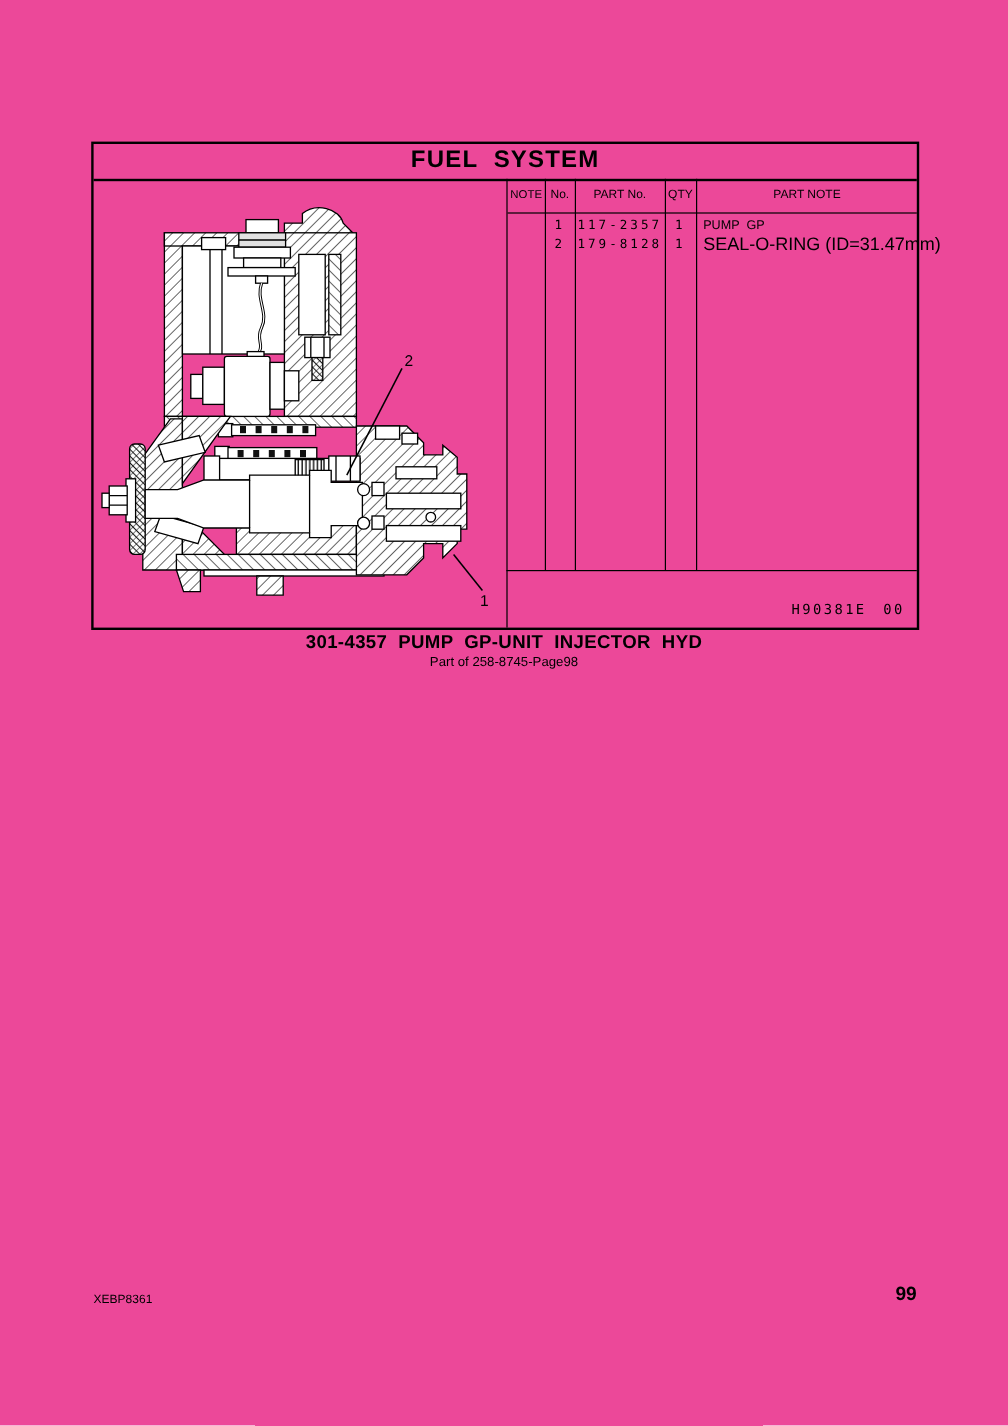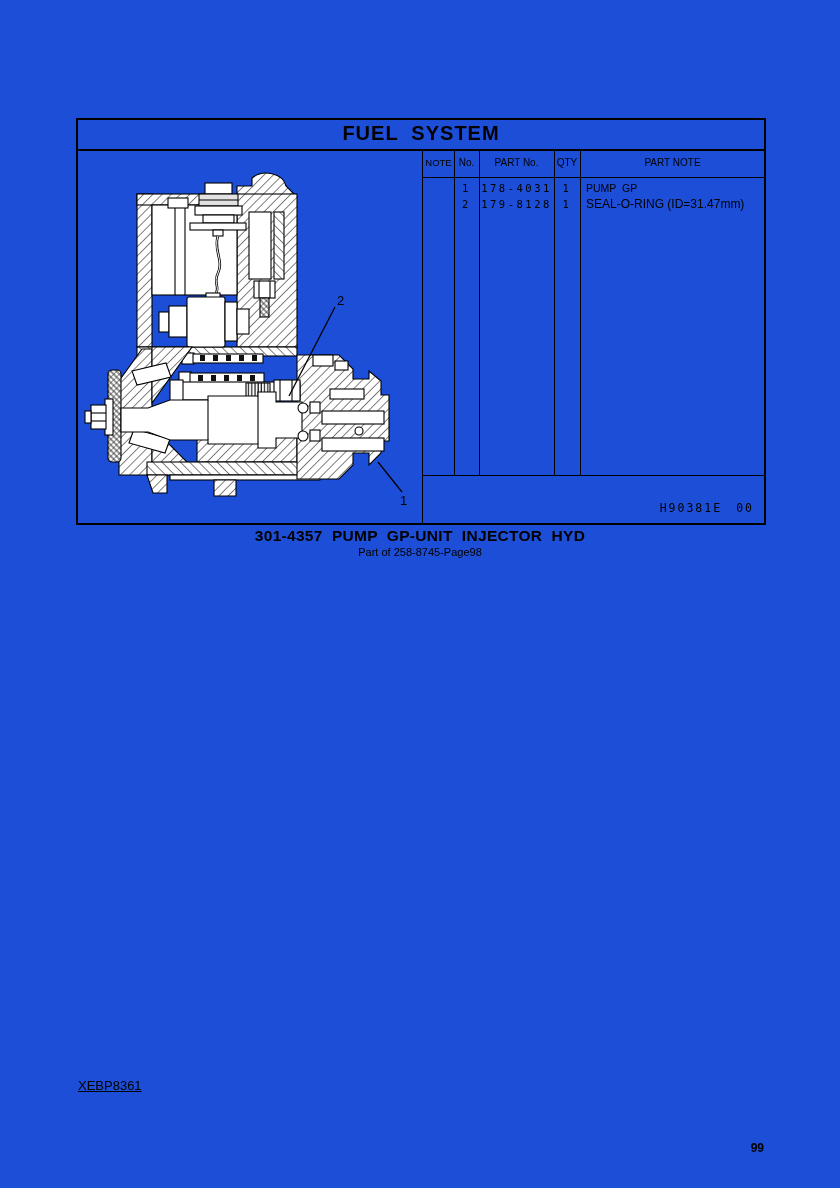--- a/index.html
+++ b/index.html
@@ -1,16 +1,16 @@
 <!DOCTYPE html>
 <html><head>
 <meta charset="utf-8">
 <style>
   html,body{margin:0;padding:0;background:#fff;}
-  .page{position:relative;width:840px;height:1188px;background:#1d4ed8;overflow:hidden;
+  .page{position:relative;width:840px;height:1188px;background:#ec4899;overflow:hidden;
         font-family:"Liberation Sans",sans-serif;color:#000;}
   .frame{position:absolute;left:76px;top:118px;width:690px;height:407px;
          border:2px solid #000;box-sizing:border-box;}
   .titlebar{height:29px;border-bottom:2px solid #000;text-align:center;
             font-weight:bold;font-size:20px;line-height:27px;letter-spacing:1px;white-space:pre;}
   .content{position:absolute;left:0;top:29px;right:0;bottom:0;}
   .figure{position:absolute;left:0;top:0;}
   
   .ptable{position:absolute;left:344px;top:0;width:342px;height:326px;
           border-left:1.6px solid #000;box-sizing:border-box;}
@@ -23,22 +23,22 @@
   .ctr{text-align:center;}
   .revstrip{position:absolute;left:344px;top:326px;width:342px;height:48px;
             border-left:1.6px solid #000;border-top:1.6px solid #000;box-sizing:border-box;}
   .revtext{position:absolute;right:10px;bottom:8px;font-size:11.5px;
            font-family:"DejaVu Sans Mono","Liberation Mono",monospace;letter-spacing:2px;}
   .revsuffix{margin-left:14px;letter-spacing:2px;}
   
   .caption{position:absolute;left:0;top:527px;width:840px;text-align:center;}
   .cap-title{font-weight:bold;font-size:15.5px;letter-spacing:.3px;white-space:pre;}
   .cap-sub{font-size:11px;margin-top:1px;}
-  .footer-left{position:absolute;left:78px;top:1078px;font-size:13px;text-decoration:underline;}
-  .footer-right{position:absolute;right:76px;top:1141px;font-size:12px;font-weight:bold;}
+  .footer-left{position:absolute;left:78px;top:1078px;font-size:10px;}
+  .footer-right{position:absolute;right:76px;top:1070px;font-size:16px;font-weight:bold;}
   svg text{font-family:"Liberation Sans",sans-serif;}
 </style>
 </head>
 <body>
 
 <div class="page">
 
   <div class="frame">
 
     <div class="titlebar">FUEL  SYSTEM</div>
@@ -181,28 +181,28 @@
         <div class="vline" style="left:157px"></div>
         <div class="hdrline"></div>
 
         <div class="hcell" style="left:0;width:31px;font-size:9.5px">NOTE</div>
         <div class="hcell" style="left:31px;width:25px">No.</div>
         <div class="hcell" style="left:56px;width:75px">PART No.</div>
         <div class="hcell" style="left:131px;width:26px">QTY</div>
         <div class="hcell" style="left:157px;width:185px">PART NOTE</div>
 
         <div class="cell ctr mono" style="left:31px;top:31px;width:25px">1</div>
-        <div class="cell ctr mono" style="left:56px;top:31px;width:75px">178-4031</div>
+        <div class="cell ctr mono" style="left:56px;top:31px;width:75px">117-2357</div>
         <div class="cell ctr mono" style="left:131px;top:31px;width:26px">1</div>
         <div class="cell" style="left:163px;top:31px;width:200px;font-size:10.5px">PUMP  GP</div>
 
         <div class="cell ctr mono" style="left:31px;top:47px;width:25px">2</div>
         <div class="cell ctr mono" style="left:56px;top:47px;width:75px">179-8128</div>
         <div class="cell ctr mono" style="left:131px;top:47px;width:26px">1</div>
-        <div class="cell" style="left:163px;top:47px;width:179px;font-size:12px">SEAL-O-RING (ID=31.47mm)</div>
+        <div class="cell" style="left:163px;top:47px;width:179px;font-size:15px">SEAL-O-RING (ID=31.47mm)</div>
       </div>
 
       <div class="revstrip">
         <div class="revtext">
           <span>H90381E</span><span class="revsuffix">00</span>
         </div>
       </div>
 
     </div>
   </div>

